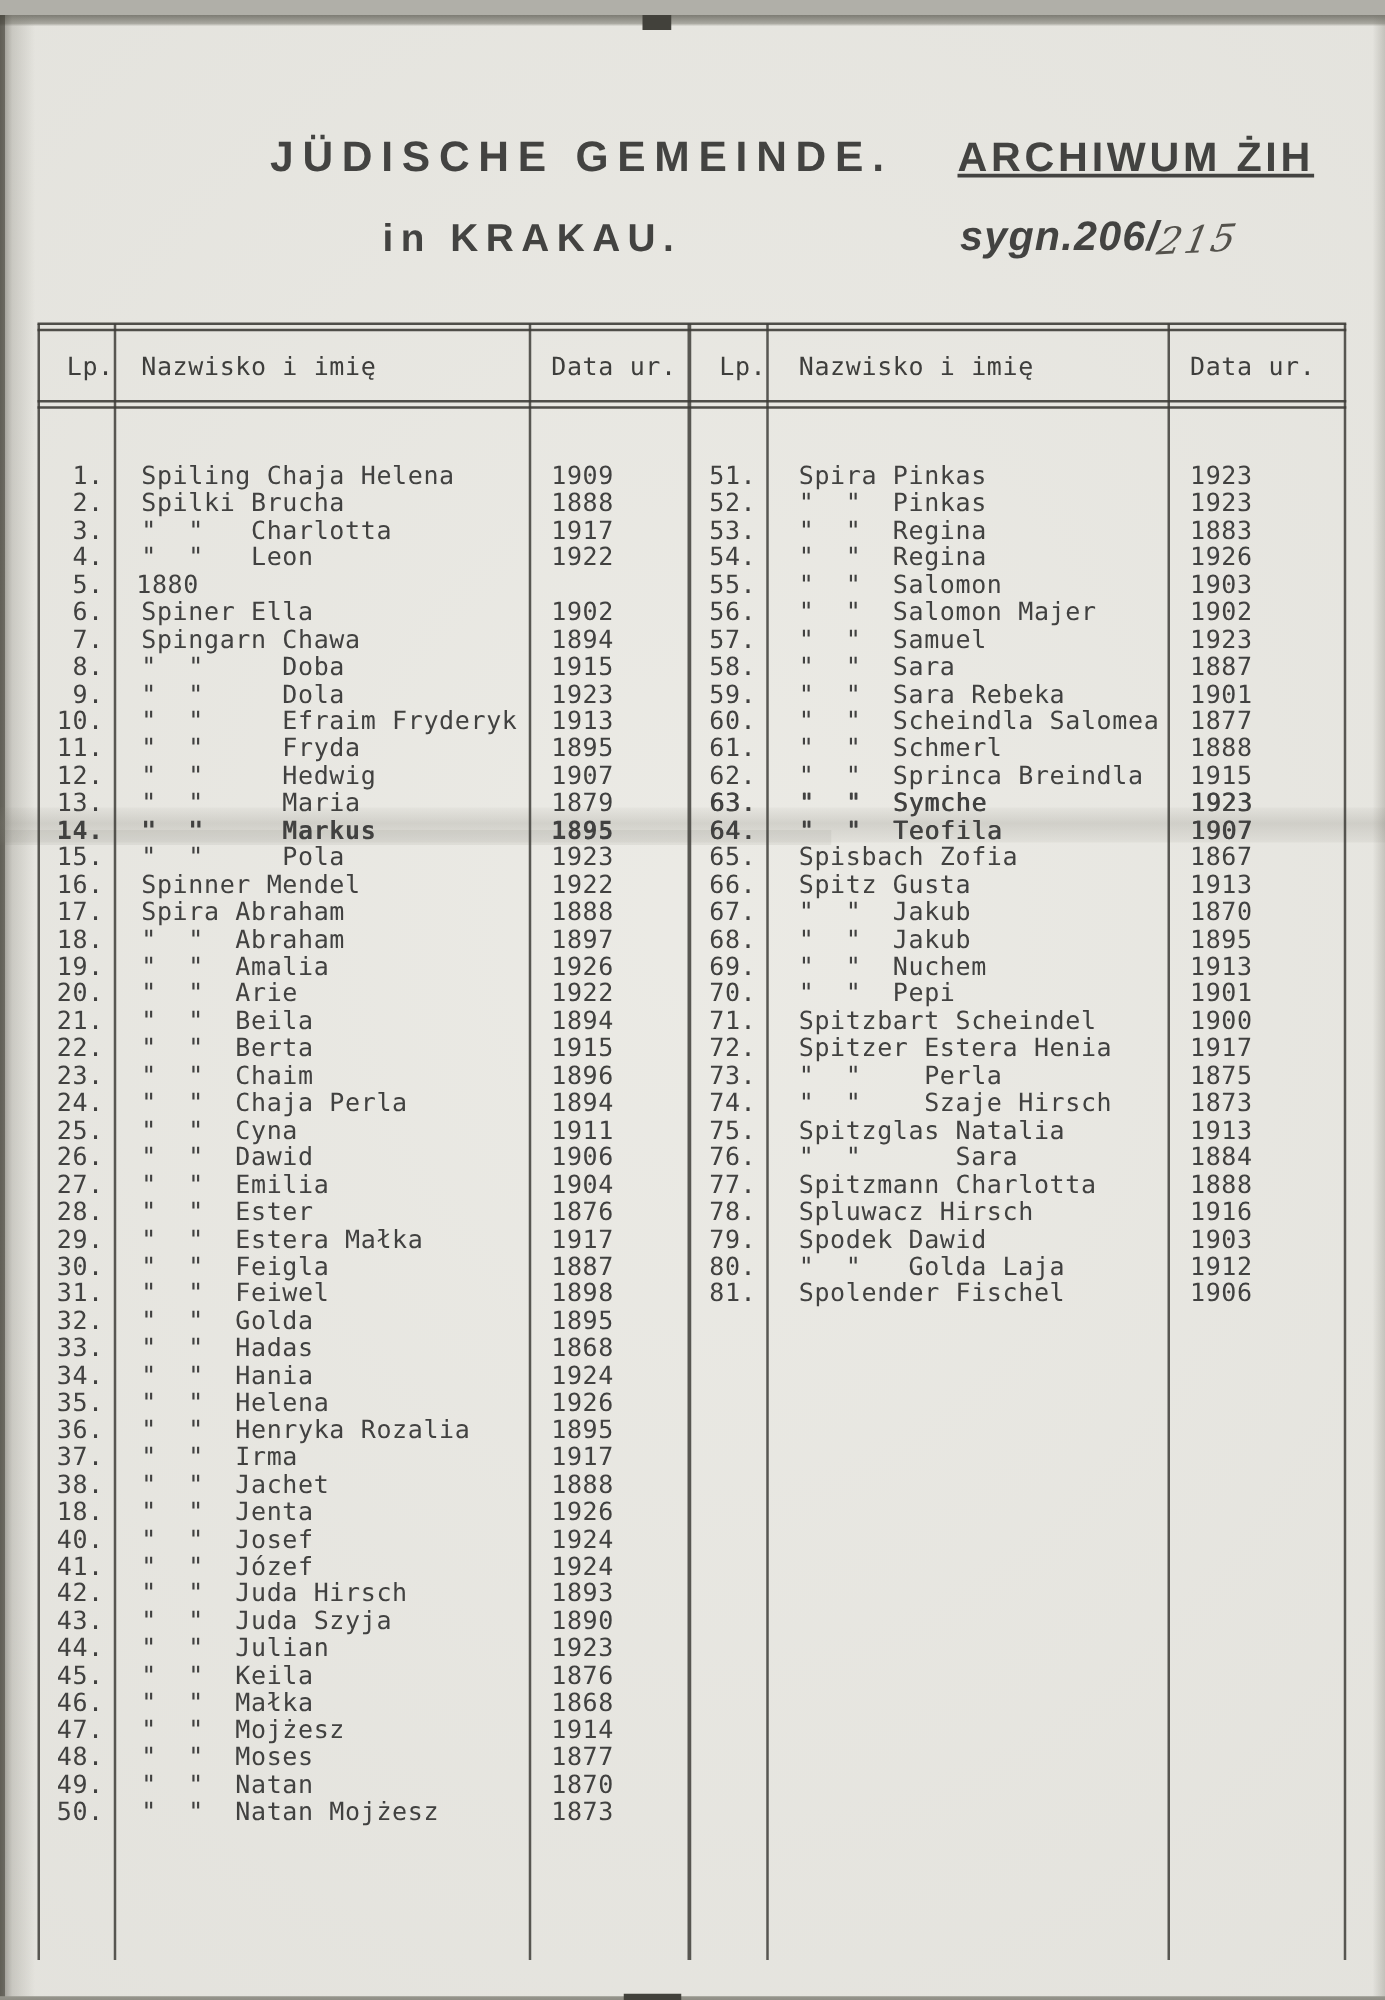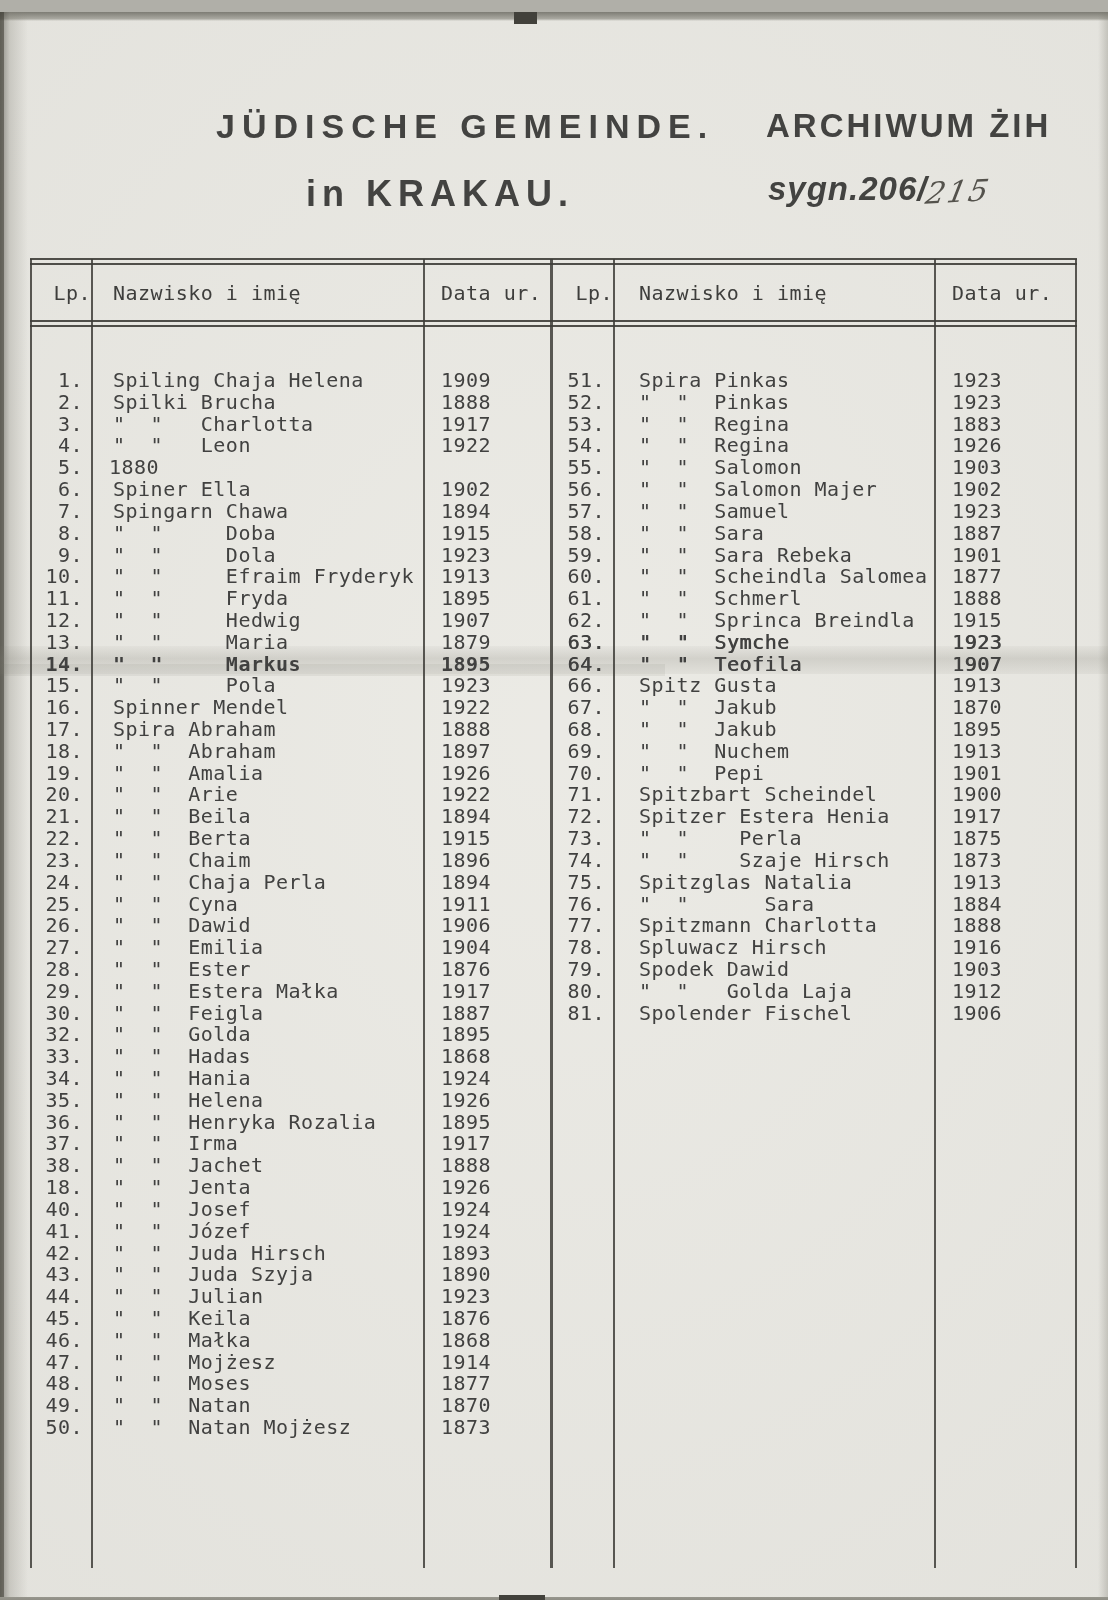--- a/index.html
+++ b/index.html
@@ -38,22 +38,22 @@
     background:linear-gradient(to bottom, rgba(125,123,113,0.05), rgba(125,123,113,0.22) 45%, rgba(125,123,113,0.08));
   }
   .streak-band2 {
     position:absolute; left:0; top:652px; width:60%; height:12px;
     background:rgba(120,118,108,0.10);
   }
 
   
   .hdr { position:absolute; white-space:nowrap; font-family:"Liberation Sans", sans-serif; font-weight:bold; color:#434341; }
   .title1 { left:216px; top:95px;  font-size:34px; letter-spacing:7px; }
-  .title2 { left:306px; top:161px; font-size:36px; letter-spacing:6px; }
-  .arch   { left:766px; top:95px;  font-size:33px; letter-spacing:3px; }
+  .title2 { left:306px; top:161px; font-size:31px; letter-spacing:6px; }
+  .arch   { left:766px; top:95px;  font-size:33px; letter-spacing:3px;text-decoration:underline; }
   .sygn   { left:768px; top:158px; font-size:33px; letter-spacing:1px; font-style:italic; }
   .sygn .hand {
     display:inline-block; font-family:"DejaVu Serif", serif; font-style:italic; font-weight:normal;
     font-size:30px; color:#54524c; transform:skewX(-14deg) rotate(-3deg) translateY(2px); letter-spacing:2px;
   }
 
   
   .vline { position:absolute; top:247px; height:1309px; width:2px; background:rgba(62,61,56,0.85); }
   .v1 { left:30px; }  .v2 { left:91px; }  .v3 { left:423px; }
   .v4 { left:550px; width:3px; } .v5 { left:613px; } .v6 { left:934px; } .v7 { left:1075px; }
@@ -273,20 +273,25 @@
         <div class="cell lp">29.</div>
         <div class="cell name">"  "  Estera Małka</div>
         <div class="cell year">1917</div>
       </div>
       <div class="row">
         <div class="cell lp">30.</div>
         <div class="cell name">"  "  Feigla</div>
         <div class="cell year">1887</div>
       </div>
       <div class="row">
+        <div class="cell lp">31.</div>
+        <div class="cell name">"  "  Feiwel</div>
+        <div class="cell year">1898</div>
+      </div>
+      <div class="row">
         <div class="cell lp">32.</div>
         <div class="cell name">"  "  Golda</div>
         <div class="cell year">1895</div>
       </div>
       <div class="row">
         <div class="cell lp">33.</div>
         <div class="cell name">"  "  Hadas</div>
         <div class="cell year">1868</div>
       </div>
       <div class="row">
@@ -440,20 +445,25 @@
         <div class="cell lp">63.</div>
         <div class="cell name">"  "  Symche</div>
         <div class="cell year">1923</div>
       </div>
       <div class="row">
         <div class="cell lp">64.</div>
         <div class="cell name">"  "  Teofila</div>
         <div class="cell year">1907</div>
       </div>
       <div class="row">
+        <div class="cell lp">65.</div>
+        <div class="cell name">Spisbach Zofia</div>
+        <div class="cell year">1867</div>
+      </div>
+      <div class="row">
         <div class="cell lp">66.</div>
         <div class="cell name">Spitz Gusta</div>
         <div class="cell year">1913</div>
       </div>
       <div class="row">
         <div class="cell lp">67.</div>
         <div class="cell name">"  "  Jakub</div>
         <div class="cell year">1870</div>
       </div>
       <div class="row">

